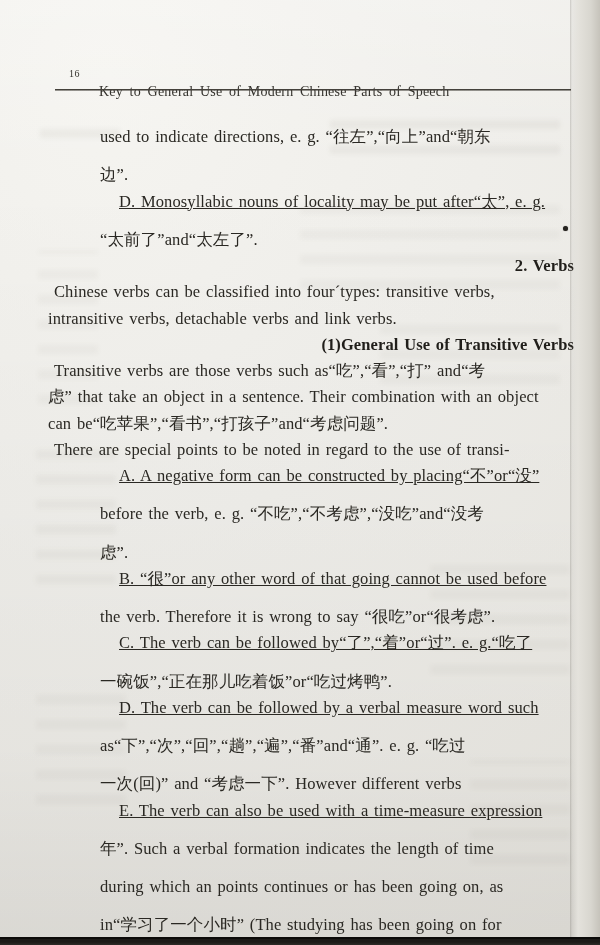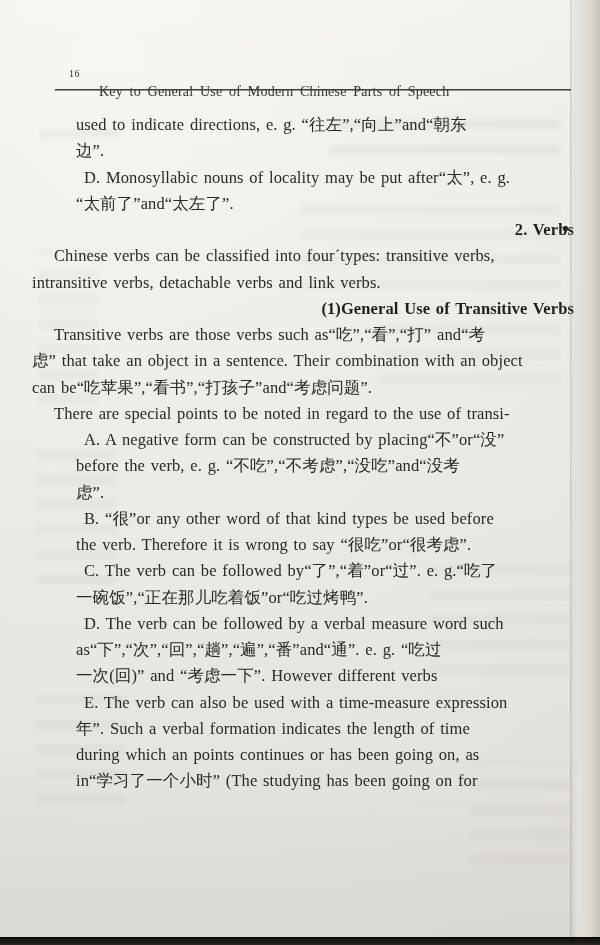--- a/index.html
+++ b/index.html
@@ -28,24 +28,24 @@
   .header { position: absolute; top: 68px; left: 0; width: 600px; color: #34322d; }
   .page-num { position: absolute; left: 69px; top: 0; font-size: 10px; letter-spacing: 0.5px; }
   .running-title { position: absolute; left: 99px; top: 0; font-size: 14px; word-spacing: 3px; letter-spacing: 0.2px; margin-top: 16px; }
   .header-rule { position: absolute; top: 89px; left: 55px; width: 516px; height: 2px;
     background: linear-gradient(180deg, #44413b 0 1px, rgba(68,65,59,0.55) 1px 2px); }
   .content { position: absolute; top: 112px; left: 0; width: 574px; }
   .line {
     height: 26.25px; line-height: 26.25px; white-space: nowrap;
     font-size: 16.5px; color: #2a2823; word-spacing: 1.5px; letter-spacing: 0.1px;
   }
-  .cont  { padding-left: 76px; }
-  .item  { padding-left: 84px; }
+  .cont  { padding-left: 100px; margin-top: 12px; }
+  .item  { padding-left: 119px; text-decoration: underline; }
   .para  { padding-left: 54px; }
-  .flush { padding-left: 32px; }
+  .flush { padding-left: 48px; }
   .hnum  { padding-left: 32px; font-weight: bold; color: #201e1a; text-align: right; }
   .hsub  { padding-left: 62px; font-weight: bold; color: #201e1a; text-align: right; }
   .smudge {
     position: absolute; pointer-events: none;
     background: repeating-linear-gradient(0deg, rgba(0,0,0,0) 0 16px, rgba(110,104,92,0.16) 16px 25px);
     filter: blur(2.5px); opacity: 0.45; transform: scaleX(-1);
   }
   .ink-speck {
     position: absolute; left: 563px; top: 226px; width: 5px; height: 5px;
     border-radius: 50%; background: #26231f; box-shadow: 0 0 1px rgba(0,0,0,0.6);
@@ -82,21 +82,21 @@
       <div class="line para">Chinese verbs can be classified into four´types: transitive verbs,</div>
       <div class="line flush">intransitive verbs, detachable verbs and link verbs.</div>
       <div class="line hsub">(1)General Use of Transitive Verbs</div>
       <div class="line para">Transitive verbs are those verbs such as“吃”,“看”,“打” and“考</div>
       <div class="line flush">虑” that take an object in a sentence. Their combination with an object</div>
       <div class="line flush">can be“吃苹果”,“看书”,“打孩子”and“考虑问题”.</div>
       <div class="line para">There are special points to be noted in regard to the use of transi-</div>
       <div class="line item">A. A negative form can be constructed by placing“不”or“没”</div>
       <div class="line cont">before the verb, e. g. “不吃”,“不考虑”,“没吃”and“没考</div>
       <div class="line cont">虑”.</div>
-      <div class="line item">B. “很”or any other word of that kind types be used before</div>
+      <div class="line item">B. “很”or any other word of that going cannot be used before</div>
       <div class="line cont">the verb. Therefore it is wrong to say “很吃”or“很考虑”.</div>
       <div class="line item">C. The verb can be followed by“了”,“着”or“过”. e. g.“吃了</div>
       <div class="line cont">一碗饭”,“正在那儿吃着饭”or“吃过烤鸭”.</div>
       <div class="line item">D. The verb can be followed by a verbal measure word such</div>
       <div class="line cont">as“下”,“次”,“回”,“趟”,“遍”,“番”and“通”. e. g. “吃过</div>
       <div class="line cont">一次(回)” and “考虑一下”. However different verbs</div>
       <div class="line item">E. The verb can also be used with a time-measure expression</div>
       <div class="line cont">年”. Such a verbal formation indicates the length of time</div>
       <div class="line cont">during which an points continues or has been going on, as</div>
       <div class="line cont">in“学习了一个小时” (The studying has been going on for</div>

